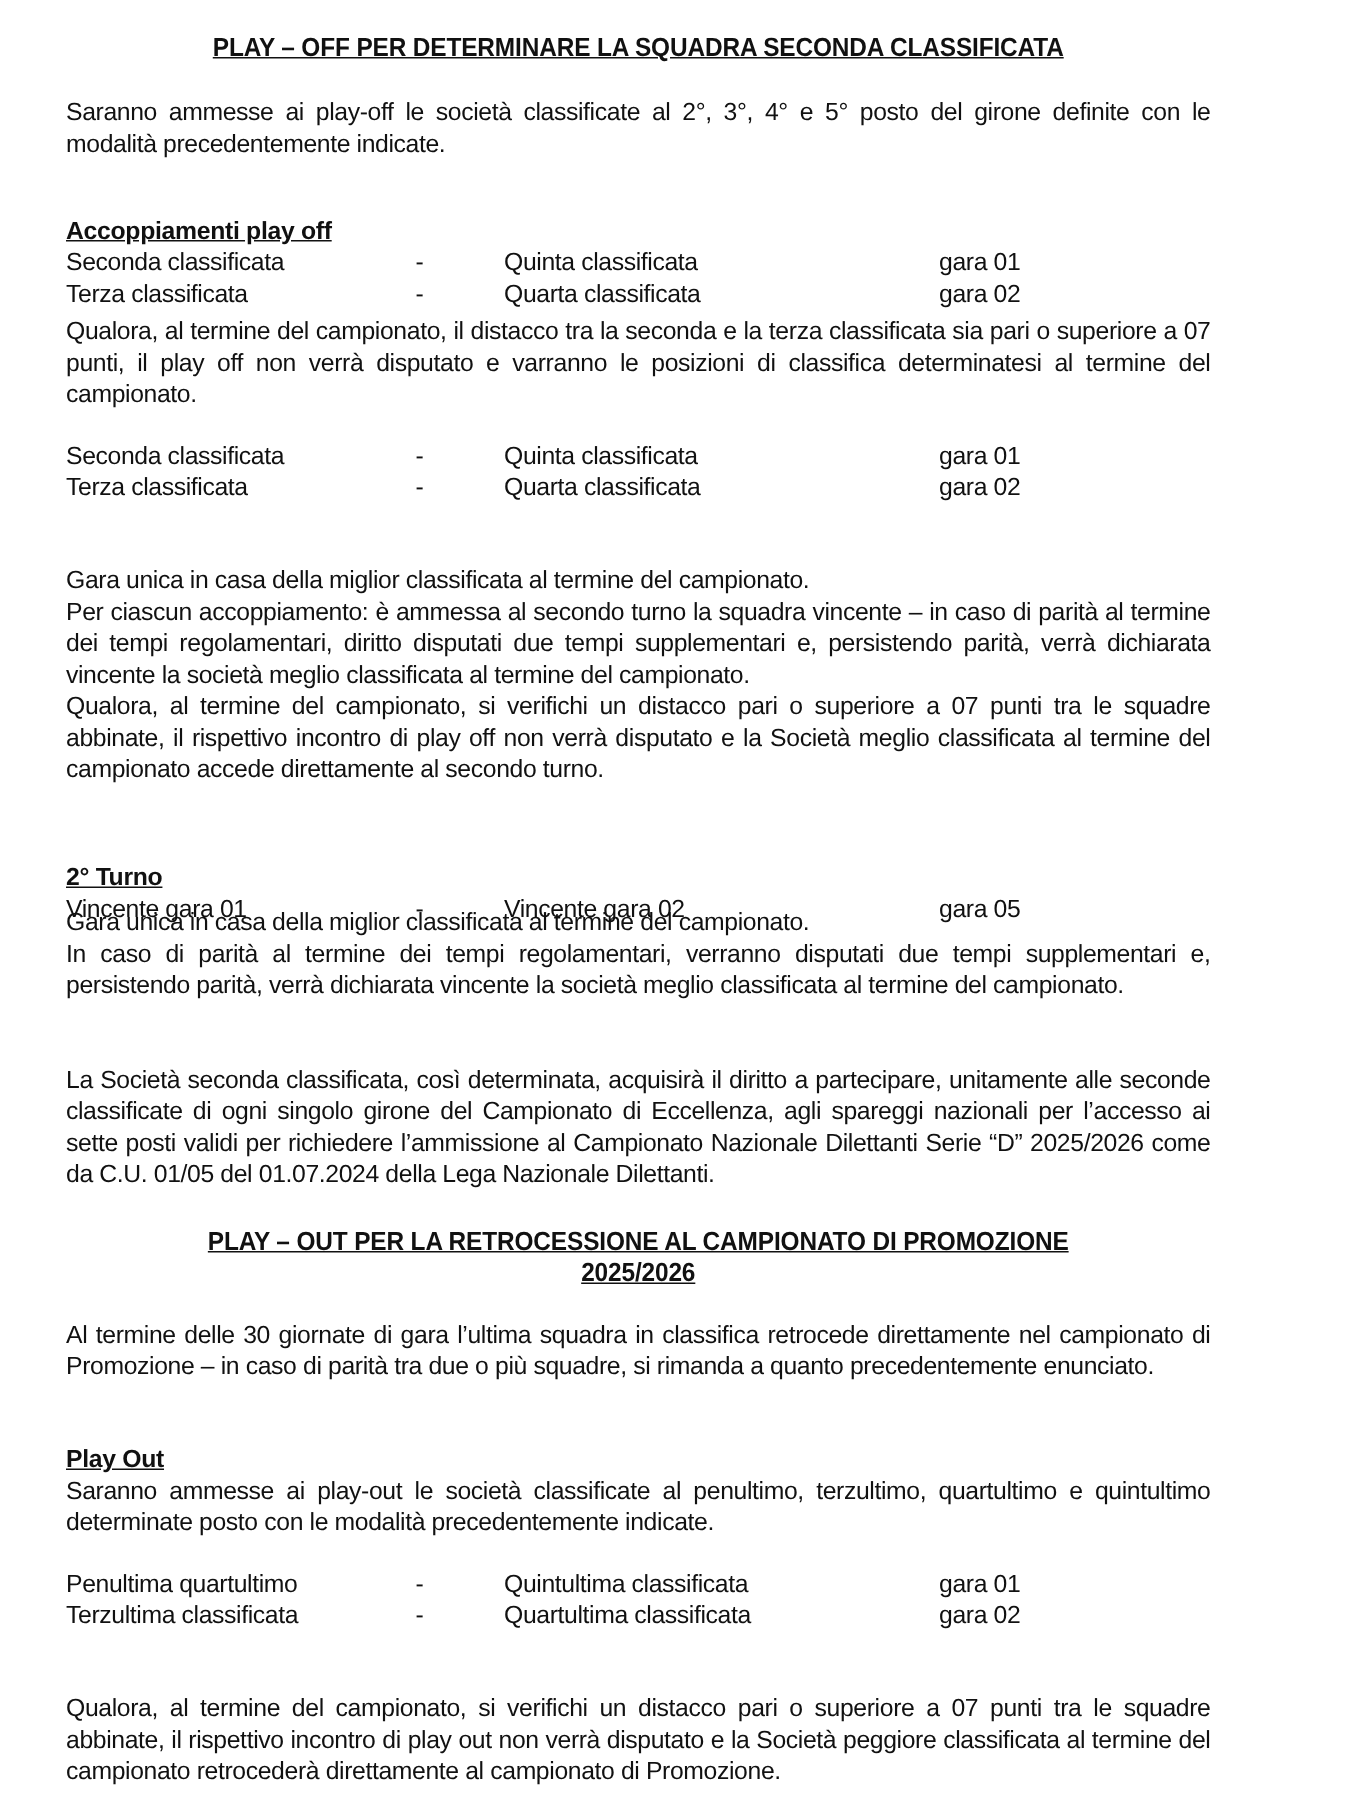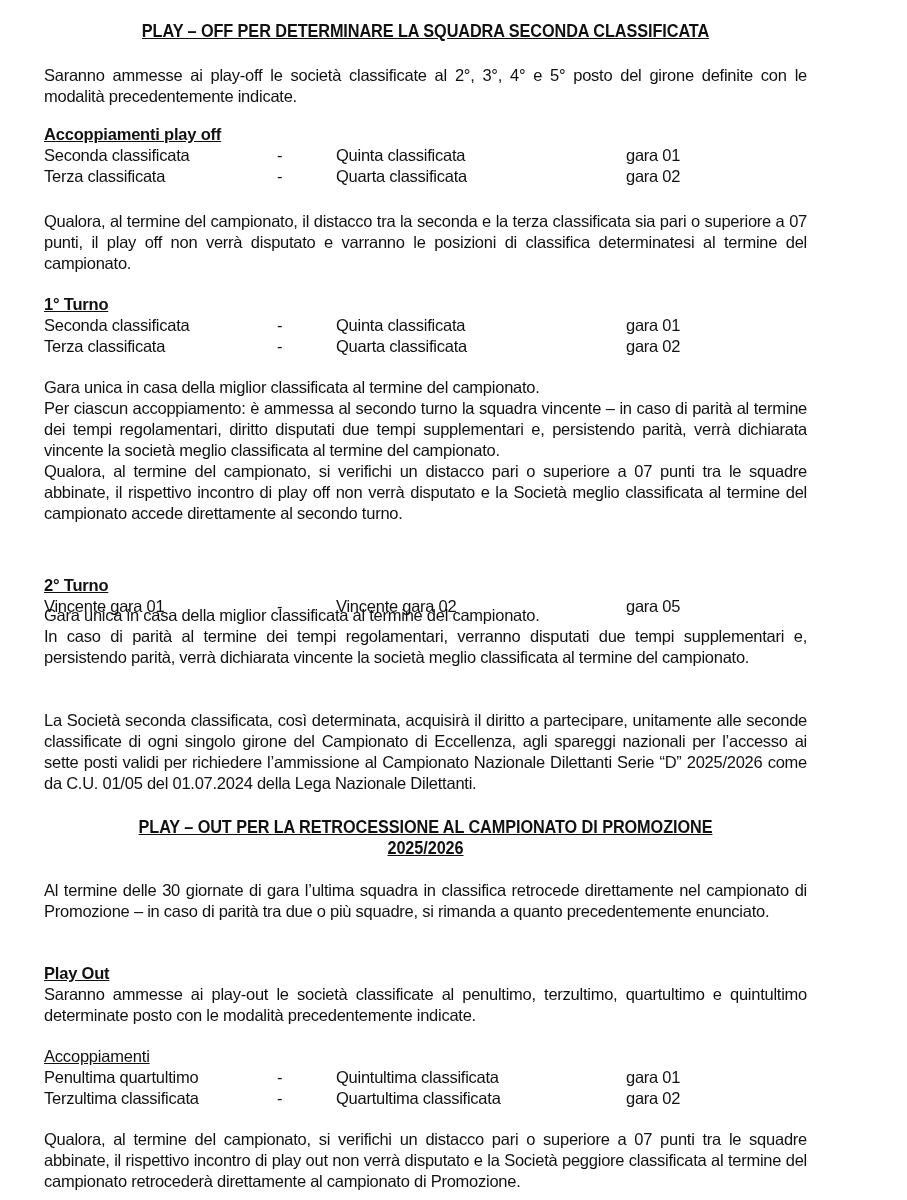--- a/index.html
+++ b/index.html
@@ -65,40 +65,39 @@
   </style>
 </head>
 <body>
 
 <div class="page">
 
   <div class="block title" style="top:21px;">PLAY – OFF PER DETERMINARE LA SQUADRA SECONDA CLASSIFICATA</div>
 
   <div class="block p" style="top:65px;">Saranno ammesse ai play-off le società classificate al 2°, 3°, 4° e 5° posto del girone definite con le modalità precedentemente indicate.</div>
 
-  <div class="block" style="top:124px;">
+  <div class="block" style="top:144px;">
     <div class="sub">Accoppiamenti play off</div>
     <div class="row">
       <span class="c1">Seconda classificata</span>
       <span class="c2">-</span>
       <span class="c3">Quinta classificata</span>
       <span class="c4">gara 01</span>
     </div>
     <div class="row">
       <span class="c1">Terza classificata</span>
       <span class="c2">-</span>
       <span class="c3">Quarta classificata</span>
       <span class="c4">gara 02</span>
     </div>
   </div>
 
   <div class="block p" style="top:211px;">Qualora, al termine del campionato, il distacco tra la seconda e la terza classificata sia pari o superiore a 07 punti, il play off non verrà disputato e varranno le posizioni di classifica determinatesi al termine del campionato.</div>
 
   <div class="block" style="top:294px;">
-    <div class="sub">1° Turno</div>
     <div class="row">
       <span class="c1">Seconda classificata</span>
       <span class="c2">-</span>
       <span class="c3">Quinta classificata</span>
       <span class="c4">gara 01</span>
     </div>
     <div class="row">
       <span class="c1">Terza classificata</span>
       <span class="c2">-</span>
       <span class="c3">Quarta classificata</span>
@@ -133,21 +132,20 @@
   <div class="block title" style="top:838px;">2025/2026</div>
 
   <div class="block p" style="top:880px;">Al termine delle 30 giornate di gara l’ultima squadra in classifica retrocede direttamente nel campionato di Promozione – in caso di parità tra due o più squadre, si rimanda a quanto precedentemente enunciato.</div>
 
   <div class="block" style="top:963px;">
     <div class="sub">Play Out</div>
     <div class="p">Saranno ammesse ai play-out le società classificate al penultimo, terzultimo, quartultimo e quintultimo determinate posto con le modalità precedentemente indicate.</div>
   </div>
 
   <div class="block" style="top:1046px;">
-    <div class="sub plain">Accoppiamenti</div>
     <div class="row">
       <span class="c1">Penultima quartultimo</span>
       <span class="c2">-</span>
       <span class="c3">Quintultima classificata</span>
       <span class="c4">gara 01</span>
     </div>
     <div class="row">
       <span class="c1">Terzultima classificata</span>
       <span class="c2">-</span>
       <span class="c3">Quartultima classificata</span>

